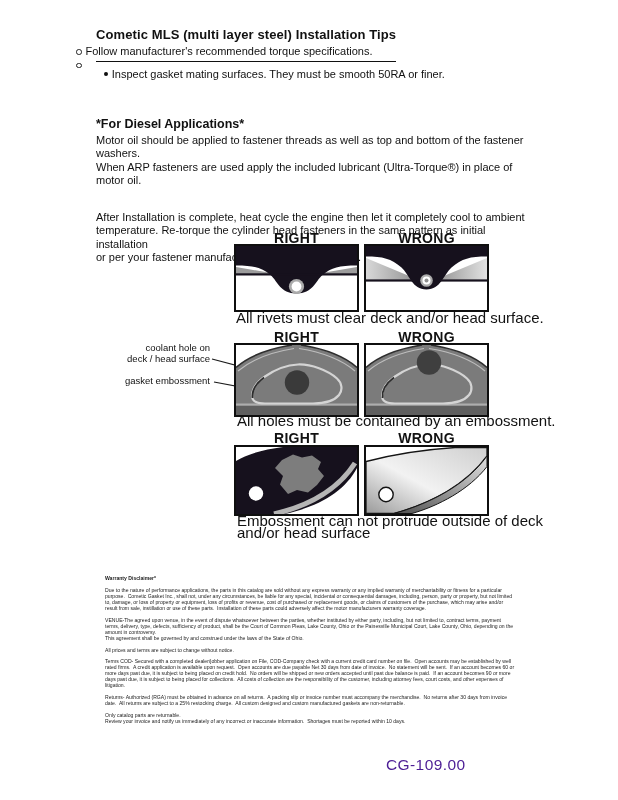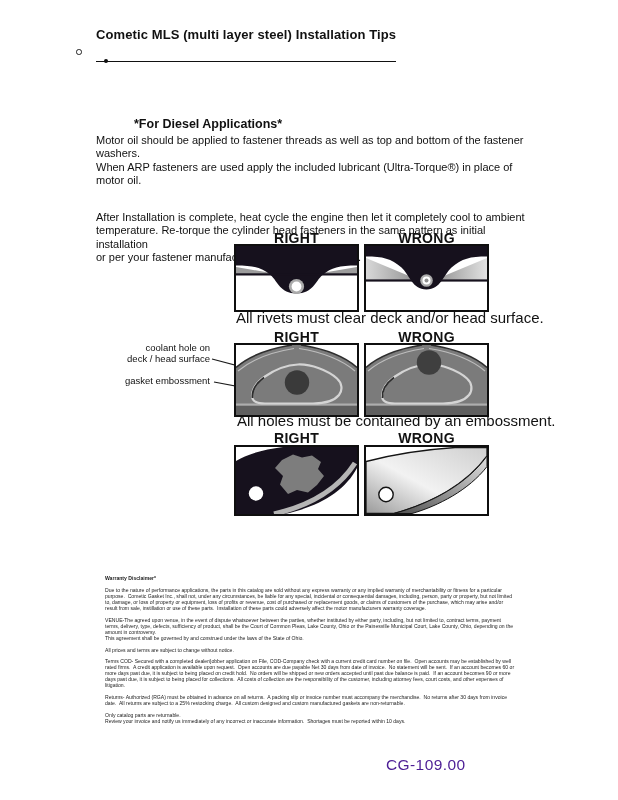--- a/index.html
+++ b/index.html
@@ -15,21 +15,21 @@
     border-bottom:1.6px solid #111; padding-bottom:19px; letter-spacing:.1px;
   }
   #bullets{left:76px; top:45px; font-size:11px; line-height:13.4px; width:500px;}
   .b-row{display:flex; align-items:flex-start;}
   .b-row.sub{margin-left:28px;}
   .mark-o{flex:0 0 auto; width:3.5px; height:3.5px; border:1px solid #222;
     border-radius:50%; margin:4.2px 4px 0 0;}
   .mark-f{flex:0 0 auto; width:3.8px; height:3.8px; background:#111;
     border-radius:50%; margin:4.2px 4px 0 0;}
   
-  #diesel-h{left:96px; top:117px; font-size:12.5px; font-weight:bold;margin-left:38px;}
+  #diesel-h{left:96px; top:117px; font-size:12.5px; font-weight:bold;}
   .para{left:96px; width:440px; font-size:11px; line-height:13.3px; white-space:pre-line;}
   #diesel-p1{top:134px;}
   #diesel-p2{top:166px;margin-top:45px;}
   #diesel-note{top:213px;}
   
   .dg-label{width:121px; text-align:center; font-size:14px; font-weight:bold; letter-spacing:.3px;}
   .panel{border:2.5px solid #0f0f0f; background:#fff; display:block;}
   .caption{font-size:15px; font-weight:normal; line-height:11.5px; white-space:pre-line;}
   .ann-label{width:112px; text-align:right; font-size:9.5px; line-height:11px; white-space:pre-line;}
   
@@ -41,23 +41,28 @@
 </head>
 <body>
 
 <div id="page">
 
   <div class="abs" id="title">Cometic MLS (multi layer steel) Installation Tips</div>
 
   <div class="abs" id="bullets">
     <div class="b-row">
       <span class="mark-o"></span>
+      <span>Follow manufacturer's recommended torque specifications.</span>
+    </div>
+    <div class="b-row">
+      <span class="mark-o"></span>
     </div>
     <div class="b-row sub">
       <span class="mark-f"></span>
+      <span>Inspect gasket mating surfaces.  They must be smooth 50RA or finer.</span>
     </div>
   </div>
 
   <div class="abs" id="diesel-h">*For Diesel Applications*</div>
   <div class="abs para" id="diesel-p1">Motor oil should be applied to fastener threads as well as top and bottom of the fastener washers.
 When ARP fasteners are used apply the included lubricant (Ultra-Torque®) in place of motor oil.</div>
   <div class="abs para" id="diesel-p2">After Installation is complete, heat cycle the engine then let it completely cool to ambient
 temperature. Re-torque the cylinder head fasteners in the same pattern as initial installation
 or per your fastener manufacturer's recommendations.</div>
 
@@ -165,20 +170,22 @@
           <stop offset="0.6" stop-color="#a8a8a8"></stop>
           <stop offset="1" stop-color="#e0e0e0"></stop>
       </linearGradient>
     </defs>
     <rect width="121" height="67" fill="#ffffff"></rect>
     <path d="M0,14.5 C30,6.5 58,2.5 89,0.5 L121,0.5 L121,9 C101,37 66,56 28,66.5 L0,66.5 Z" fill="url(#r3b1)" stroke="#141414" stroke-width="1.3"></path>
     <path d="M28,66.5 C66,56 101,37 121,9 L121,19.5 C103,43 72,59 46,66.5 Z" fill="url(#r3b2)" stroke="#141414" stroke-width="1"></path>
     <circle cx="20" cy="47.5" r="7.2" fill="#ffffff" stroke="#141414" stroke-width="1.4"></circle>
   </svg>
 
+  <div class="abs caption" style="left:237px;top:515px">Embossment can not protrude outside of deck
+and/or head surface</div>
 
   <div class="abs" id="legal">
     <p class="lg-h">Warranty Disclaimer*</p>
     <p>Due to the nature of performance applications, the parts in this catalog are sold without any express warranty or any implied warranty of merchantability or fitness for a particular purpose.  Cometic Gasket Inc., shall not, under any circumstances, be liable for any special, incidental or consequential damages, including, person, party or property, but not limited to, damage, or loss of property or equipment, loss of profits or revenue, cost of purchased or replacement goods, or claims of customers of the purchase, which may arise and/or result from sale, instillation or use of these parts.  Installation of these parts could adversely affect the motor manufacturers warranty coverage.</p>
     <p>VENUE-The agreed upon venue, in the event of dispute whatsoever between the parties, whether instituted by either party, including, but not limited to, contract terms, payment terms, delivery, type, defects, sufficiency of product, shall be the Court of Common Pleas, Lake County, Ohio or the Painesville Municipal Court, Lake County, Ohio, depending on the amount in controversy.
 This agreement shall be governed by and construed under the laws of the State of Ohio.</p>
     <p>All prices and terms are subject to change without notice.</p>
     <p>Terms COD- Secured with a completed dealer/jobber application on File, COD-Company check with a current credit card number on file.  Open accounts may be established by well rated firms.  A credit application is available upon request.  Open accounts are due payable Net 30 days from date of invoice.  No statement will be sent.  If an account becomes 60 or more days past due, it is subject to being placed on credit hold.  No orders will be shipped or new orders accepted until past due balance is paid.  If an account becomes 90 or more days past due, it is subject to being placed for collections.  All costs of collection are the responsibility of the customer, including attorney fees, court costs, and other expenses of litigation.</p>
     <p>Returns- Authorized (RGA) must be obtained in advance on all returns.  A packing slip or invoice number must accompany the merchandise.  No returns after 30 days from invoice date.  All returns are subject to a 25% restocking charge.  All custom designed and custom manufactured gaskets are non-returnable.</p>
     <p>Only catalog parts are returnable.

